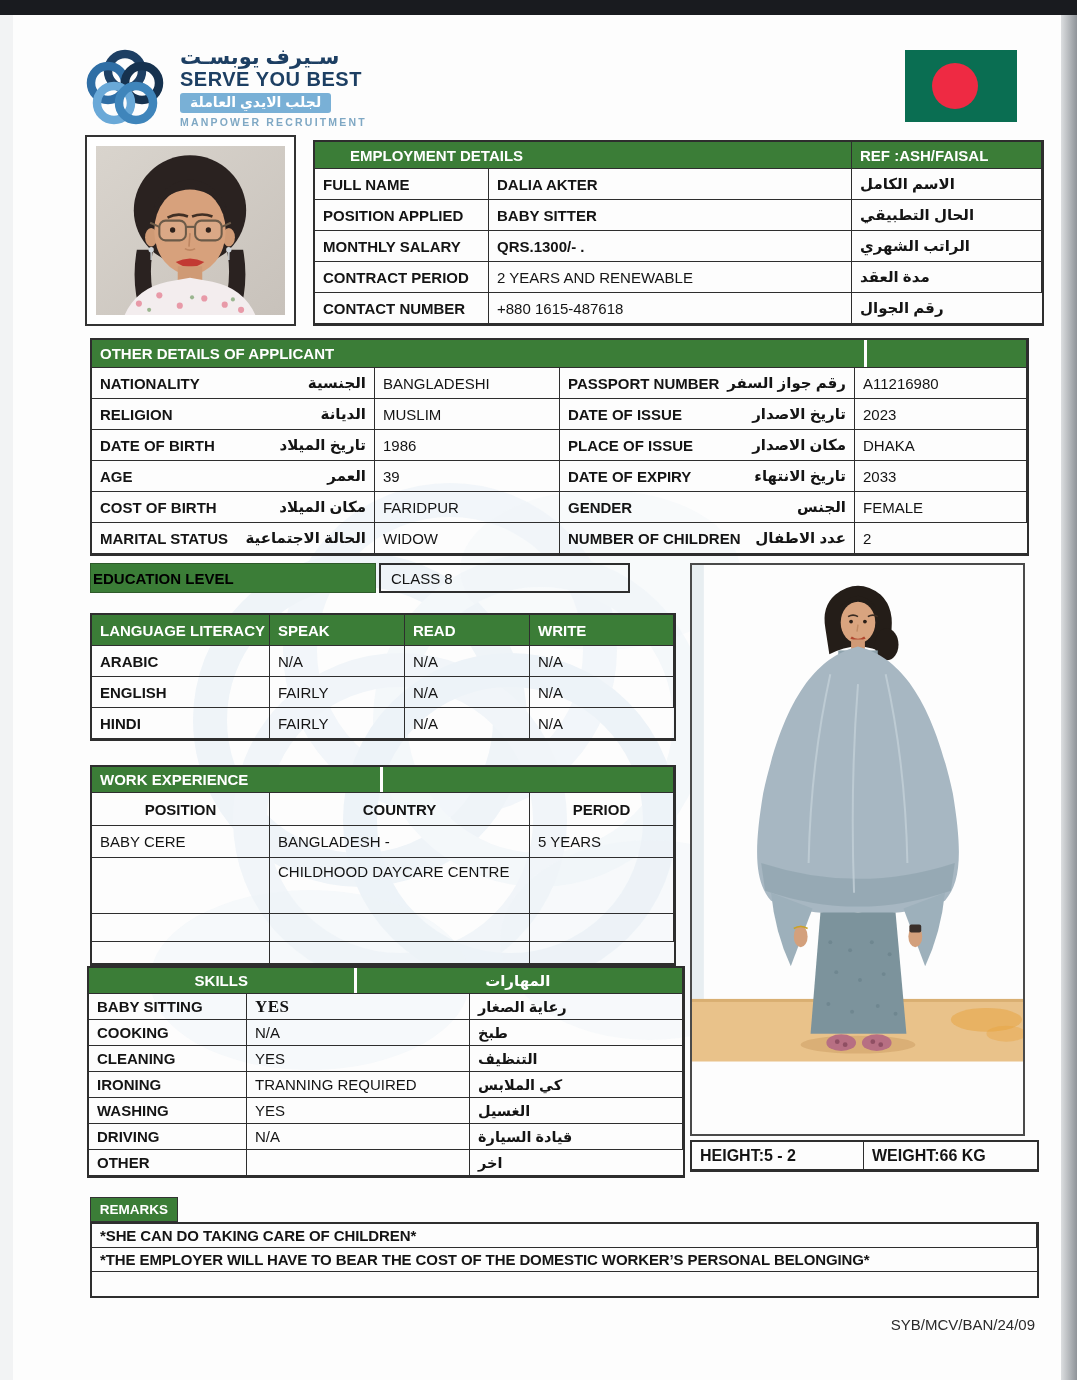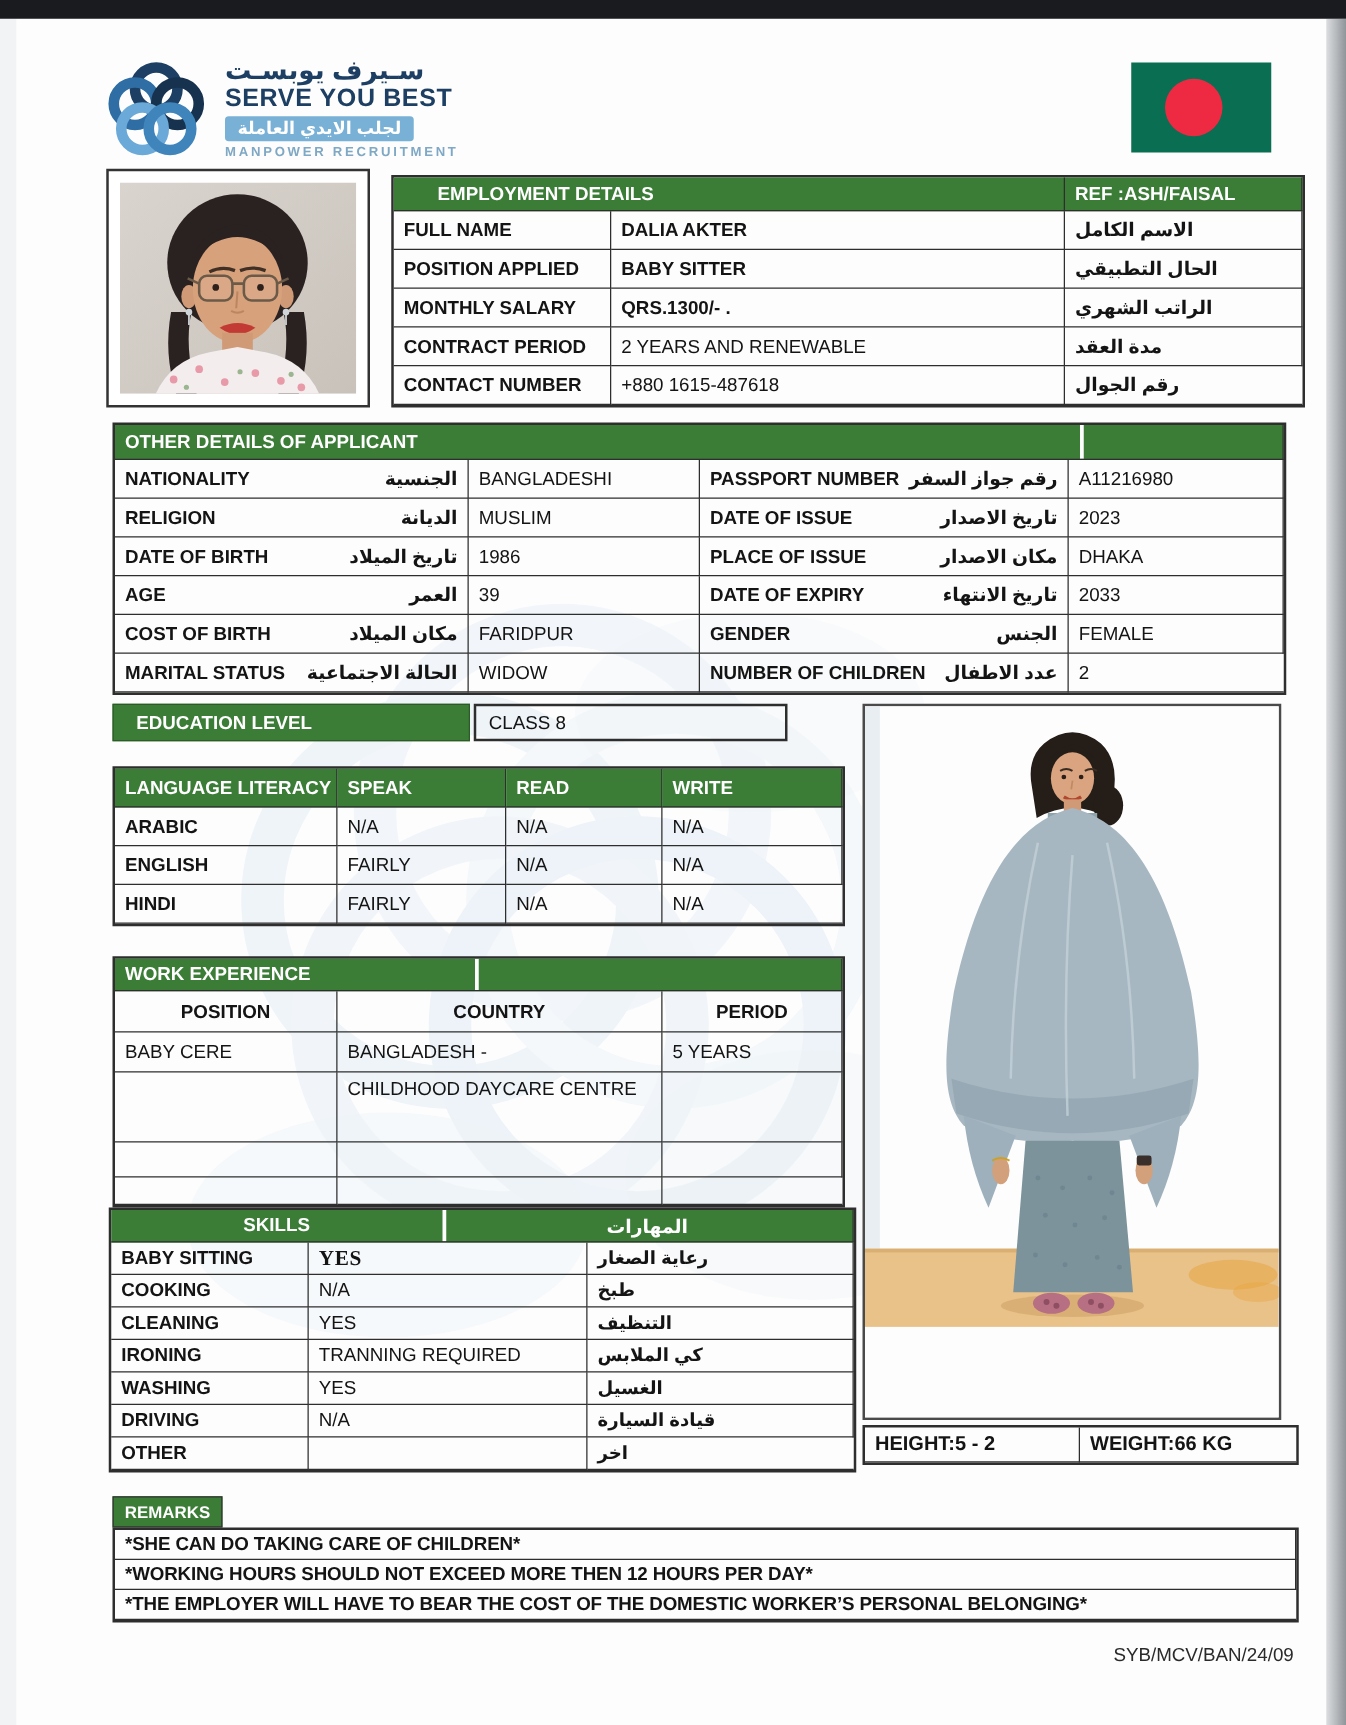--- a/index.html
+++ b/index.html
@@ -57,21 +57,21 @@
   .emp .hdrL{grid-column:1/3;padding-left:35px;}
   
   .other{left:90px;top:338px;grid-template-columns:283px 185px 295px 172px;grid-template-rows:28px repeat(6,31px);}
   .other .hdr{grid-column:1/5;position:relative;}
   .other .hdr:after{content:"";position:absolute;left:772px;top:0;width:3px;height:100%;background:#fdfdfd;}
   .duo{display:flex;justify-content:space-between;align-items:center;width:100%;min-width:0;}
   .duo .a{direction:rtl;font-weight:bold;}
 
   
   .edu-label{position:absolute;left:90px;top:563px;width:286px;height:30px;background:var(--green);
-    color:#ffffff;font-weight:bold;font-size:15px;display:flex;align-items:center;padding:0 18px;
+    color:#000000;font-weight:bold;font-size:15px;display:flex;align-items:center;padding:0 2px;
     border:1.5px solid #2e5a2a;box-sizing:border-box;z-index:2;}
   .edu-value{position:absolute;left:379px;top:563px;width:251px;height:30px;border:2px solid var(--line);
     box-sizing:border-box;display:flex;align-items:center;padding:0 10px;font-size:15px;z-index:2;}
 
   
   .lang{left:90px;top:613px;grid-template-columns:178px 135px 125px 144px;grid-template-rows:31px repeat(3,31px);}
 
   
   .work{left:90px;top:765px;grid-template-columns:178px 260px 144px;grid-template-rows:26px 33px 32px 56px 28px 22px;}
   .work .bar{grid-column:1/4;position:relative;}
@@ -458,19 +458,18 @@
   </div>
 
   <div class="tbl phys">
     <div class="c">HEIGHT:5 - 2</div>
     <div class="c">WEIGHT:66 KG</div>
   </div>
 
   <div class="remark-chip">REMARKS</div>
   <div class="tbl remarks">
     <div class="c">*SHE CAN DO TAKING CARE OF CHILDREN*</div>
-    <div class="c">*WORKING HOURS SHOULD NOT EXCEED MORE THEN 12 HOURS PER DAY*</div>
     <div class="c">*THE EMPLOYER WILL HAVE TO BEAR THE COST OF THE DOMESTIC WORKER’S PERSONAL BELONGING*</div>
   </div>
 
   <div class="footer-code">SYB/MCV/BAN/24/09</div>
 
 </div>
 
 </body></html>

